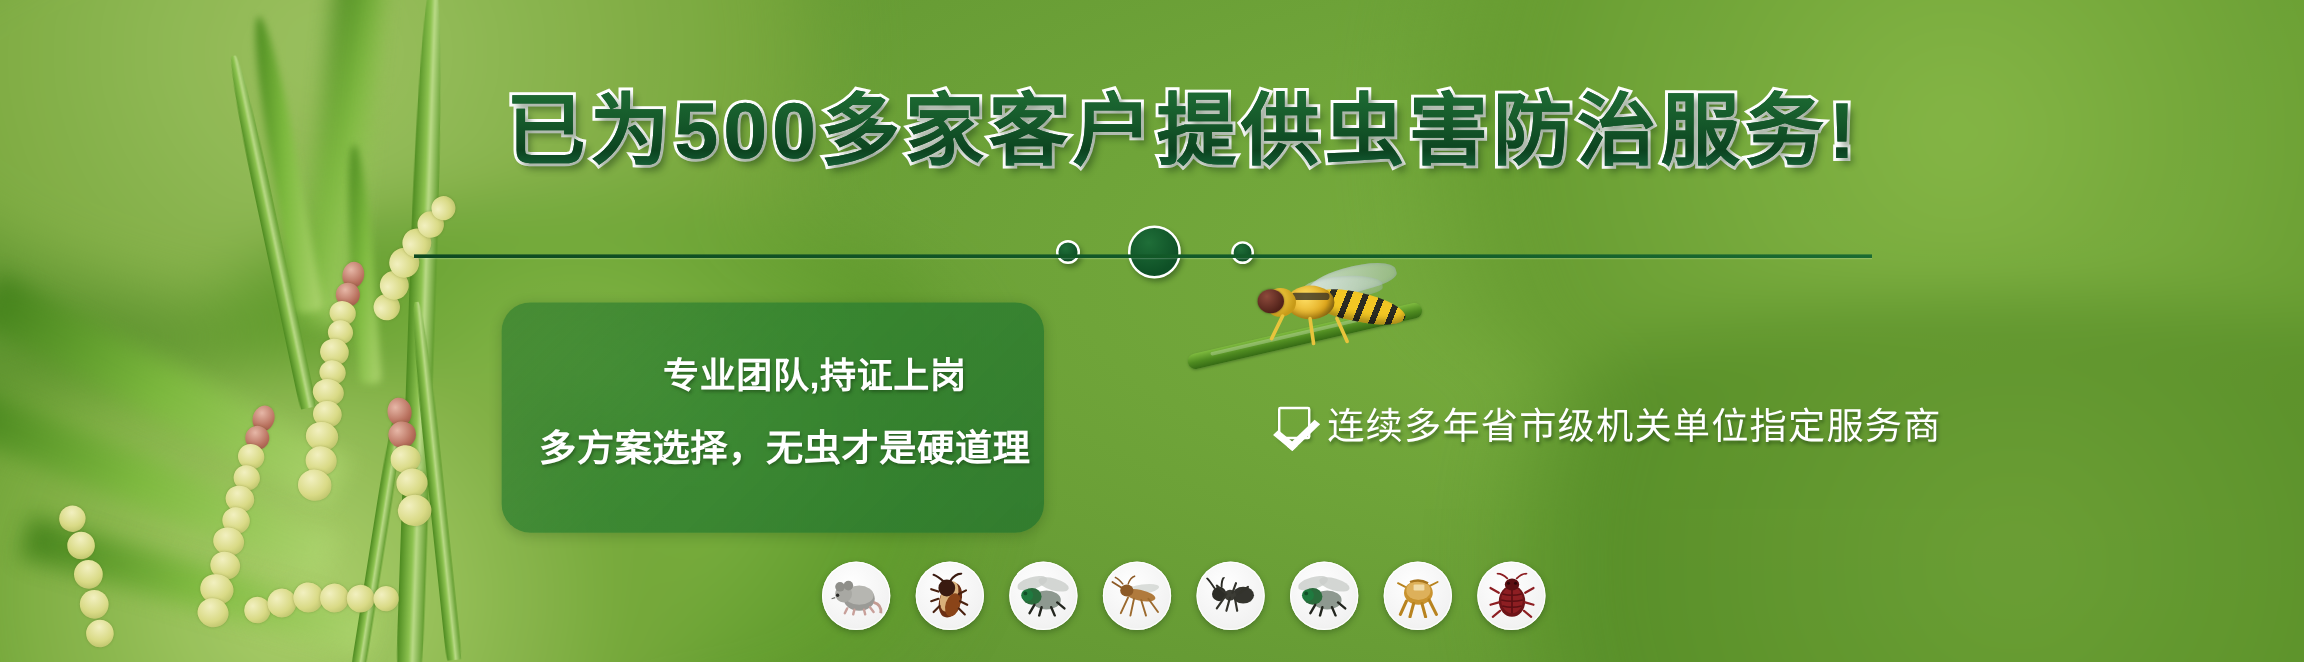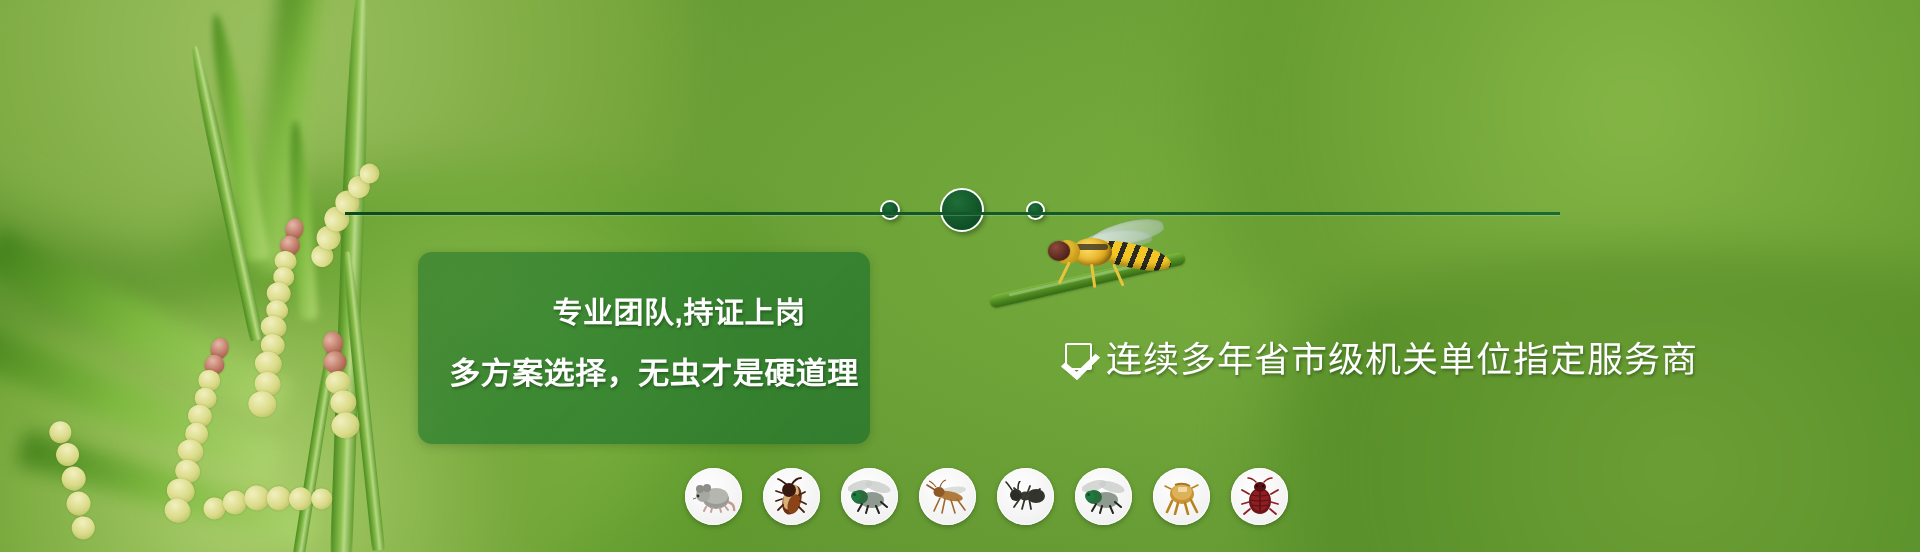--- a/index.html
+++ b/index.html
@@ -93,21 +93,21 @@
   
   .rule{
     position:absolute; left:345px; top:212px; width:1215px; height:3px;
     background:linear-gradient(90deg,#0e4a21,#135e2a 70%,#1a6b31);
     box-shadow:0 1px 0 rgba(255,255,255,.18);
   }
 
   
   .panel{
     position:absolute; left:418px; top:252px; width:452px; height:192px;
-    border-radius:14px;
+    border-radius:24px;
     background:linear-gradient(135deg,rgba(42,120,46,.62) 0%,rgba(46,128,48,.80) 40%,rgba(43,120,46,.88) 100%);
     box-shadow:0 2px 10px rgba(20,50,15,.22);
     backdrop-filter:blur(1px);
   }
   .panel .lines{
     position:absolute; left:0; top:0; width:100%; height:100%;
     display:flex; flex-direction:column; justify-content:center;
     padding:6px 0 6px 0;
   }
   .panel .ln{
@@ -188,21 +188,21 @@
     box-shadow:1px 2px 3px rgba(20,50,15,.3);
   }
   .check:after{
     content:""; position:absolute; left:3px; top:1px;
     width:15px; height:26px;
     border-right:6px solid #ffffff; border-bottom:6px solid #ffffff;
     transform:rotate(40deg) skewX(-6deg);
     transform-origin:center;
   }
   .bullet-text{
-    color:#ffffff; font-size:36px; letter-spacing:1px; white-space:nowrap;
+    color:#ffffff; font-size:31px; letter-spacing:1px; white-space:nowrap;
     text-shadow:1px 2px 3px rgba(15,45,12,.45);
     text-align:center;
   }
 
   
   .pests{
     position:absolute; left:685px; top:468px;
     display:flex; gap:21px;
   }
   .pest{
@@ -300,20 +300,24 @@
 
     <div class="spike" style="left:-20px; top:430px; width:120px; height:120px; transform:rotate(34deg);">
       <i style="left:0px;  top:0px;  width:22px; height:22px;"></i>
       <i style="left:18px; top:14px; width:23px; height:23px;"></i>
       <i style="left:36px; top:30px; width:24px; height:24px;"></i>
       <i style="left:54px; top:48px; width:24px; height:24px;"></i>
       <i style="left:72px; top:66px; width:23px; height:23px;"></i>
     </div>
   </div>
 
+  <div class="headline-wrap">
+    <div class="headline">已为500多家客户提供虫害防治服务!</div>
+    <div class="headline-fill">已为500多家客户提供虫害防治服务!</div>
+  </div>
 
   <div class="dots">
     <span class="dot dot-a"></span>
     <span class="dot dot-b"></span>
     <span class="dot dot-c"></span>
   </div>
 
   <div class="rule"></div>
 
   <div class="panel">

